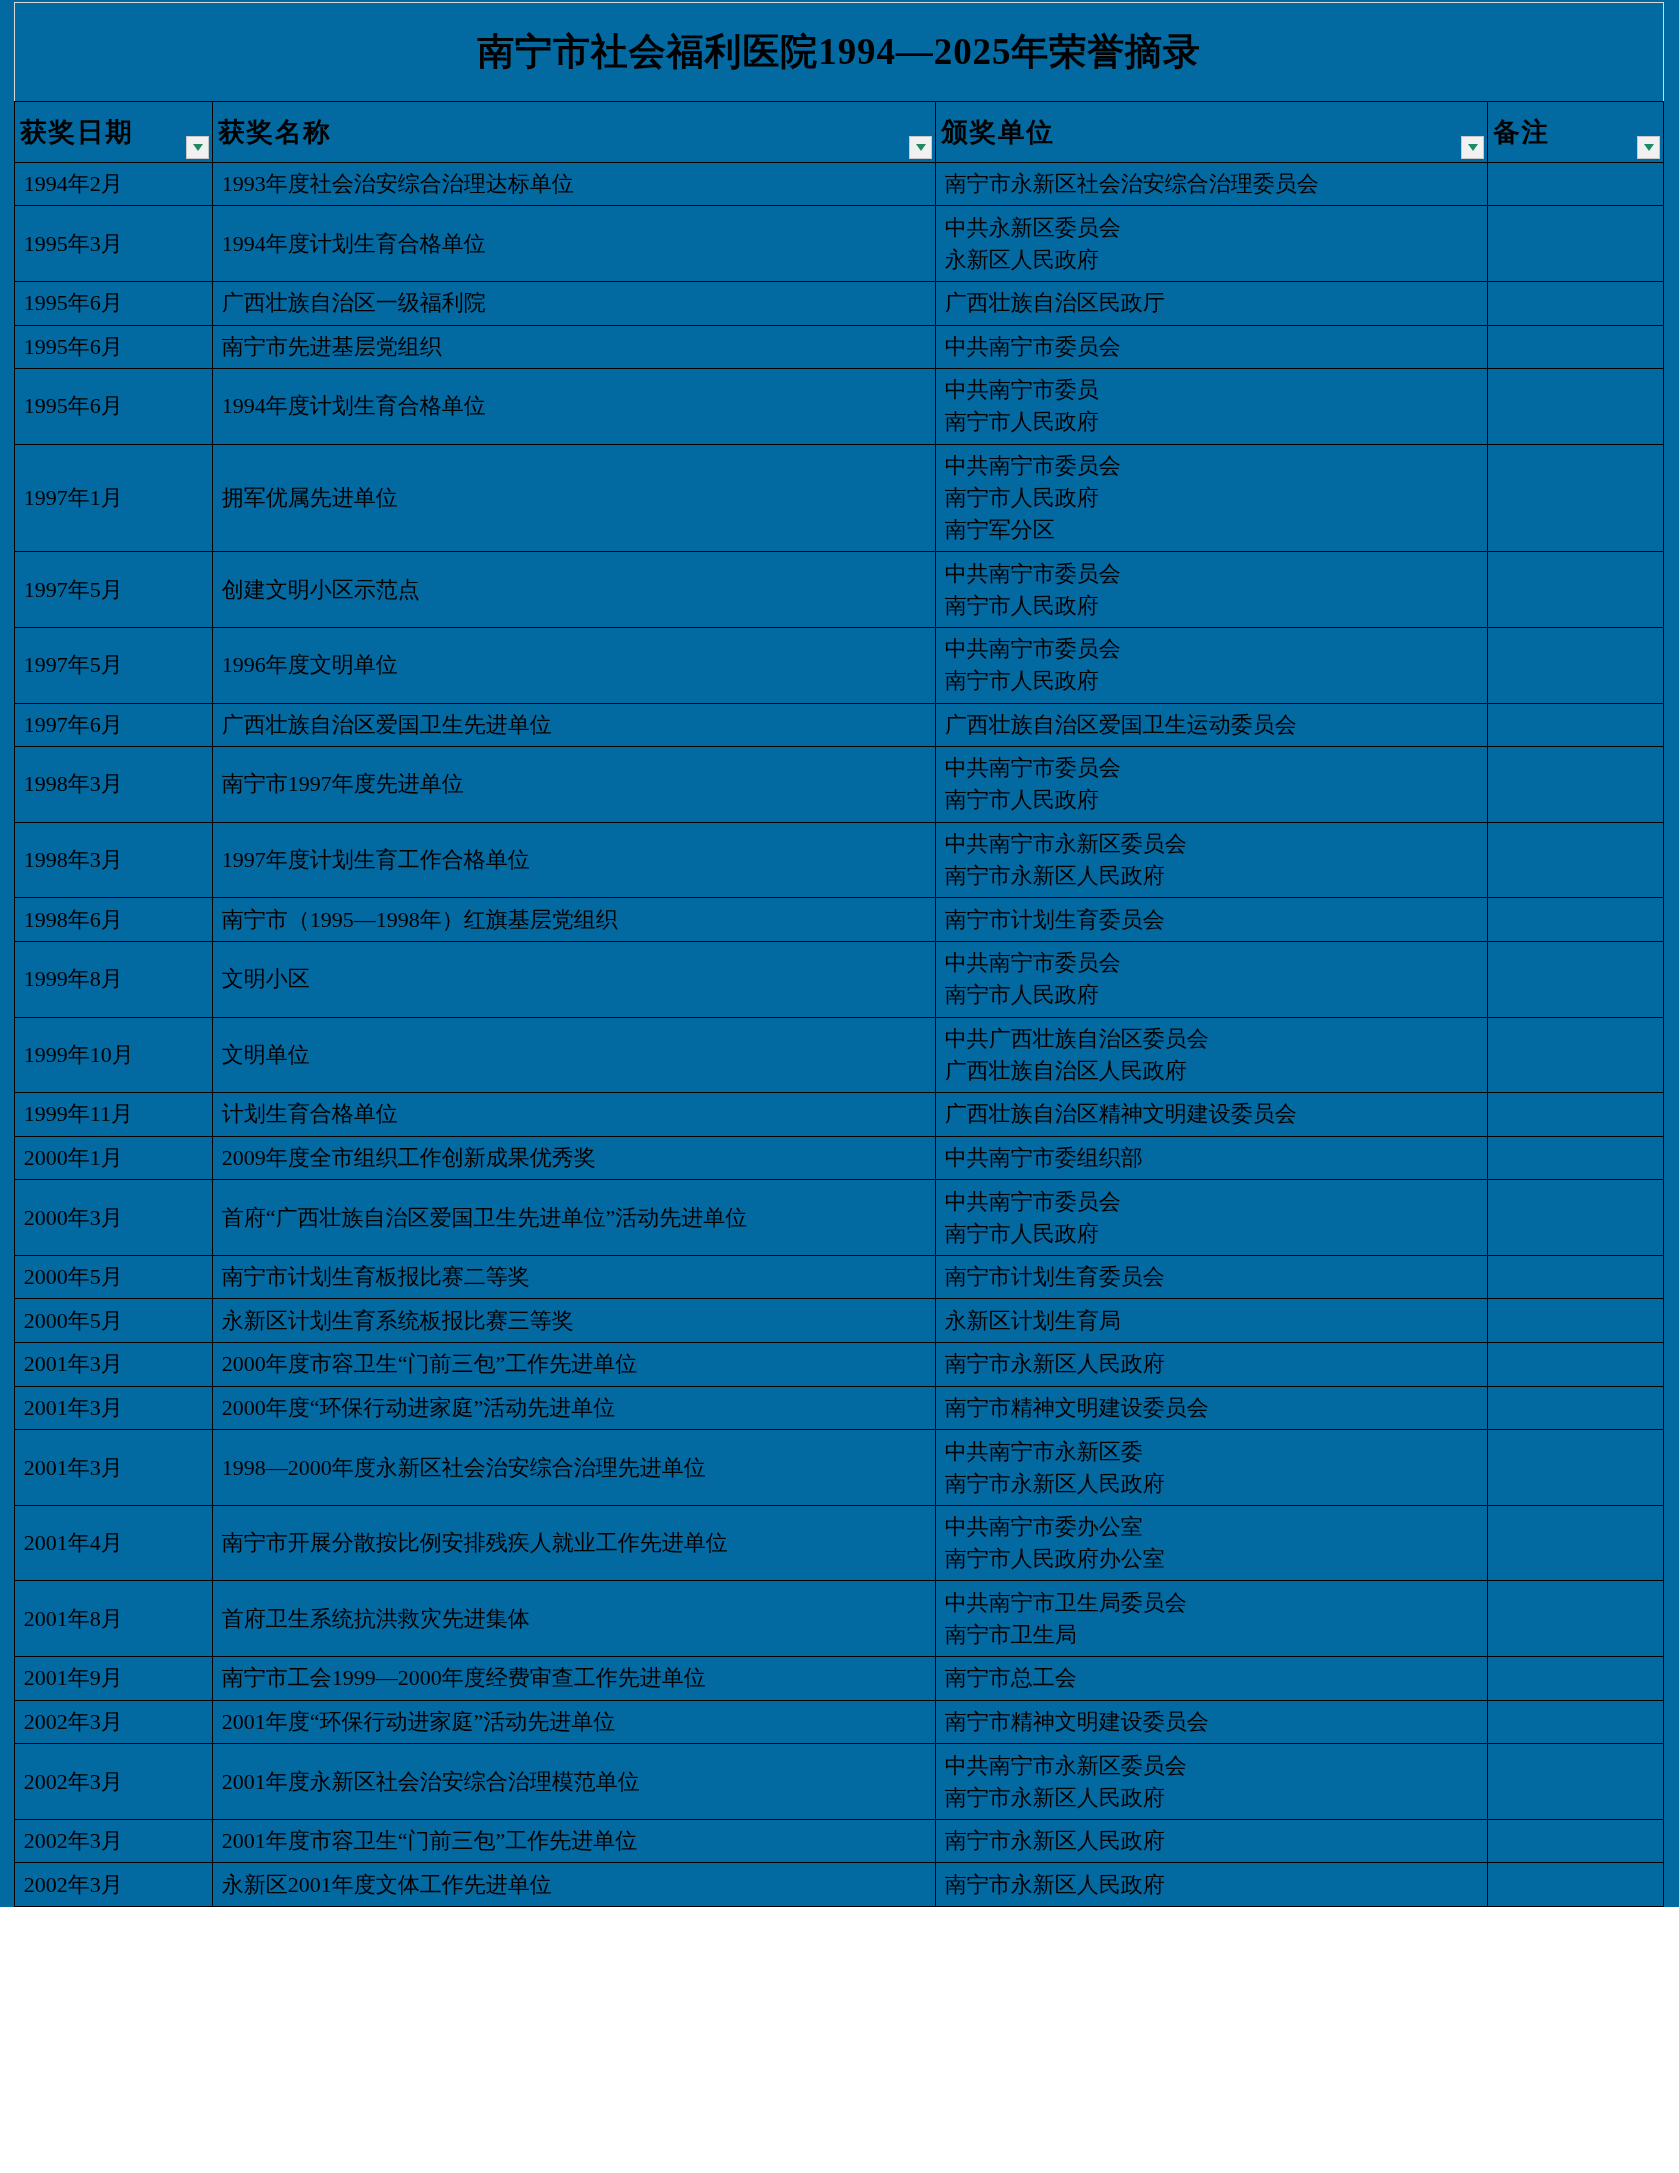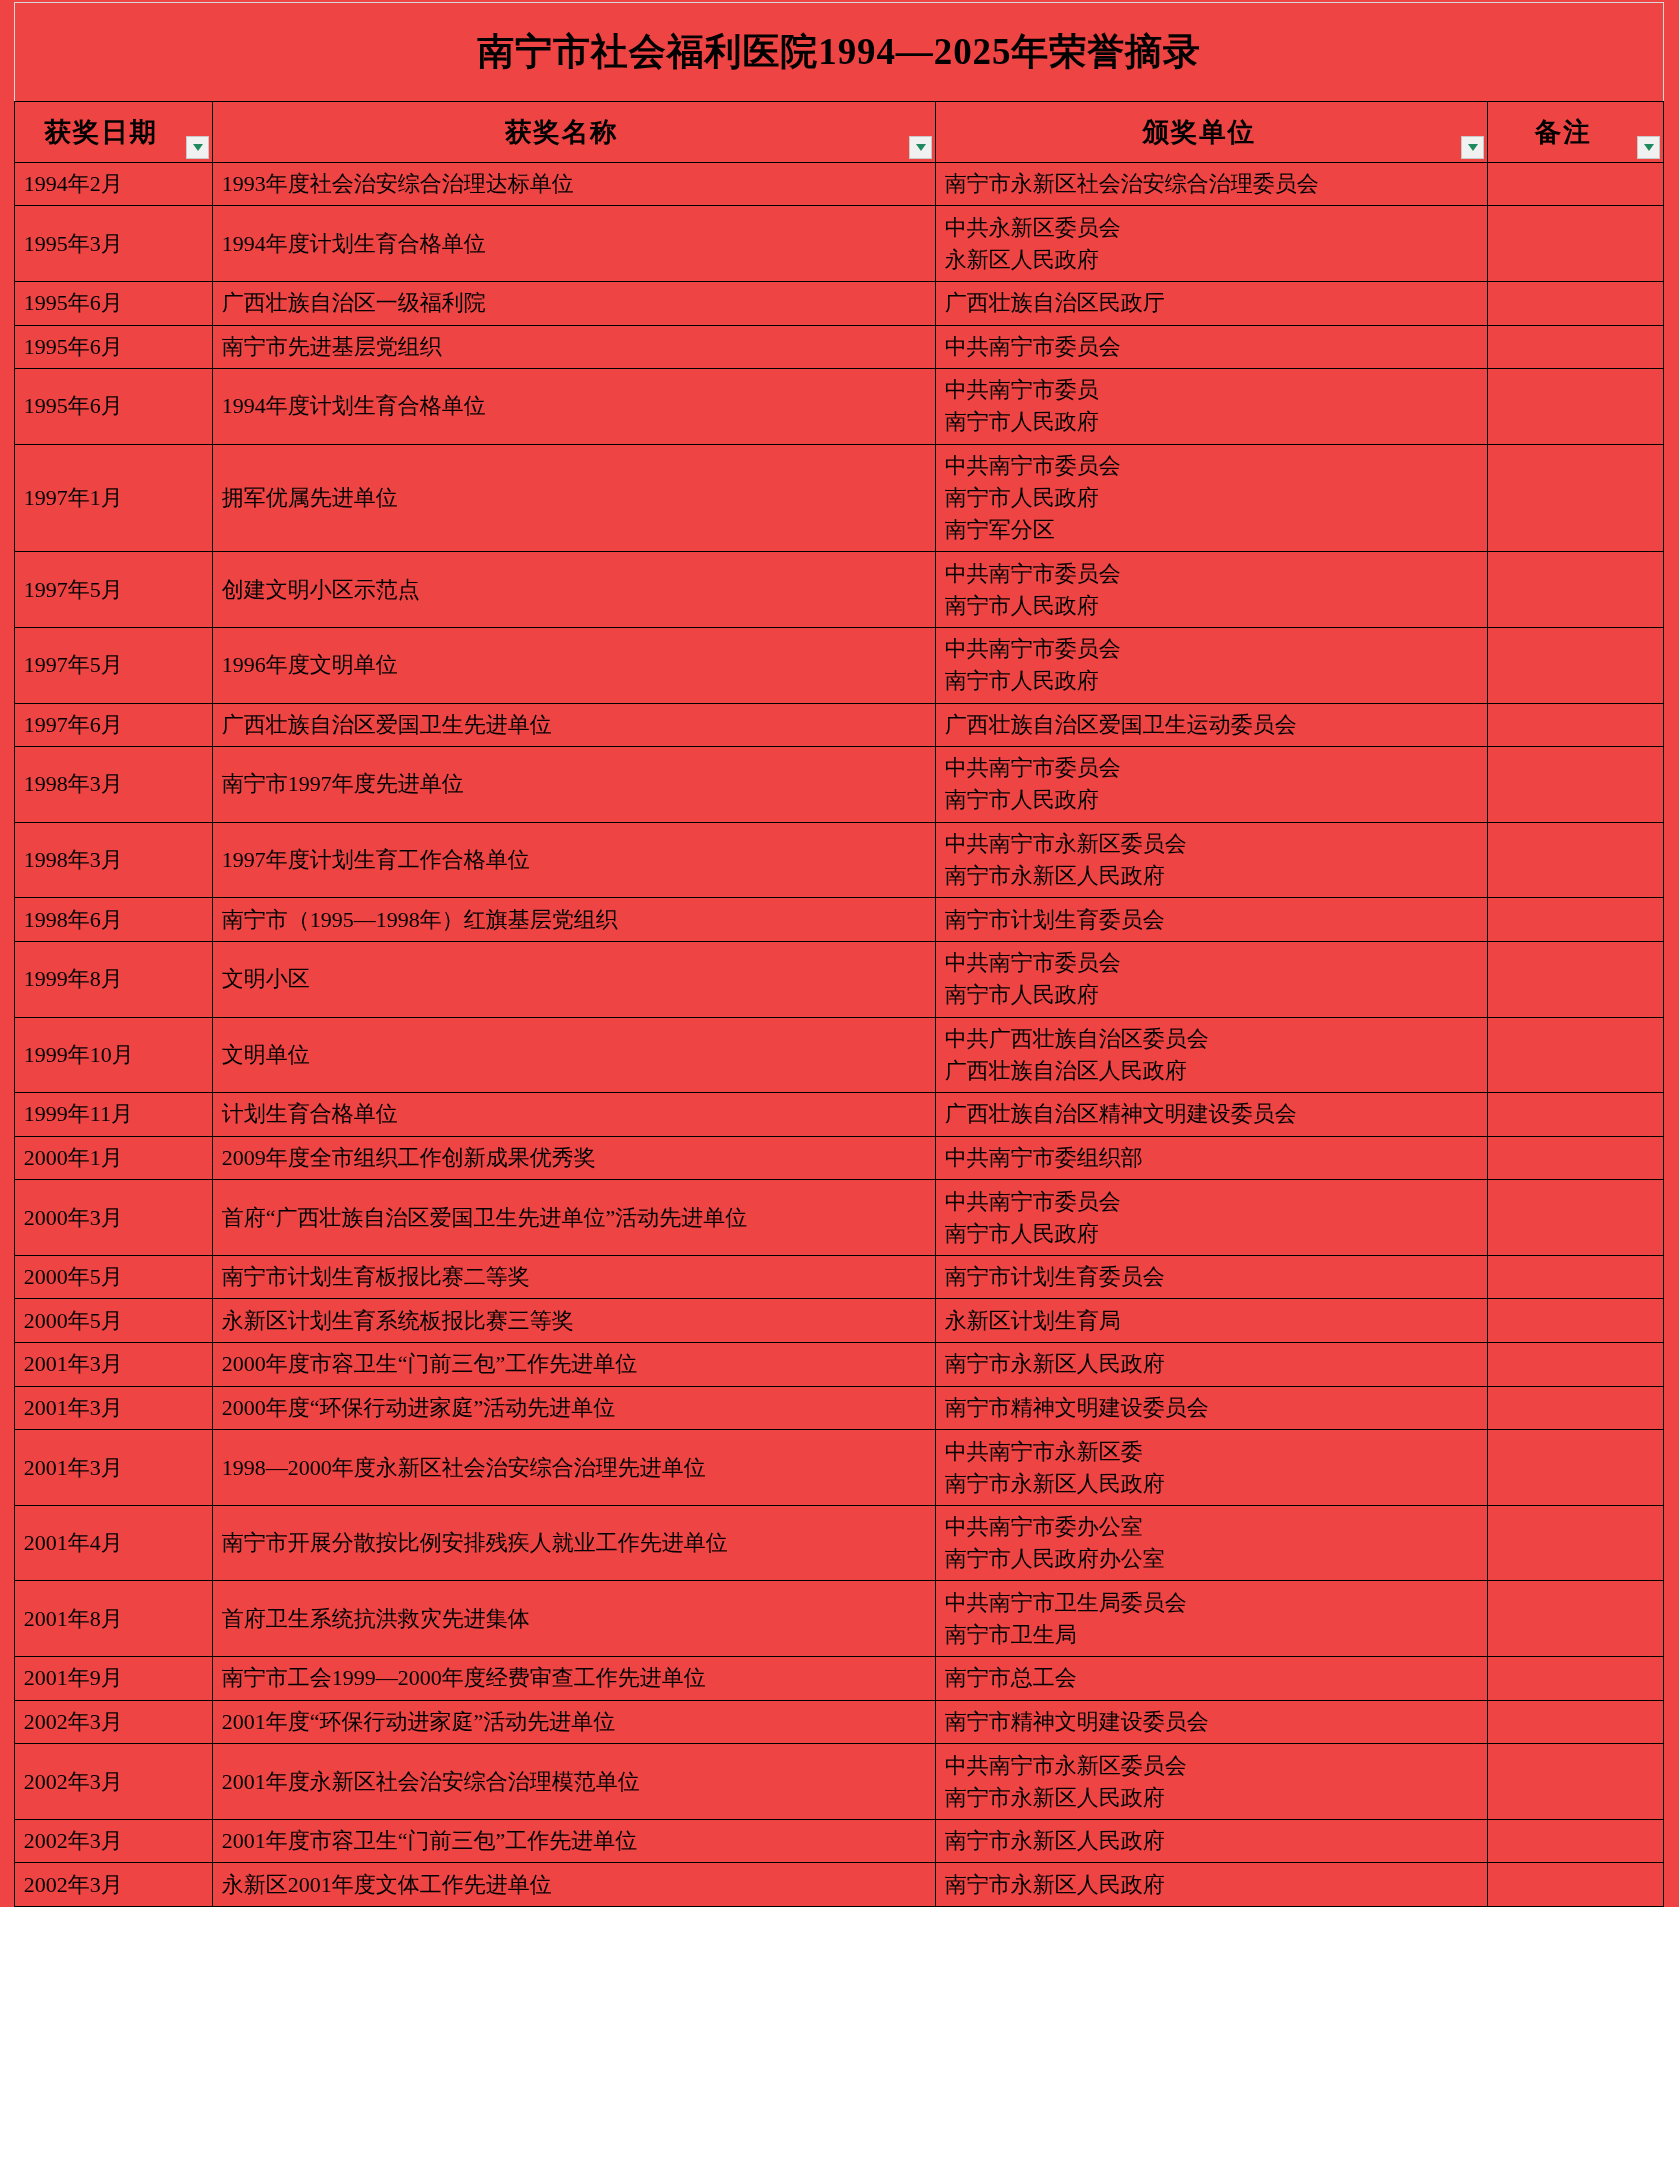--- a/index.html
+++ b/index.html
@@ -10,21 +10,21 @@
   body {
     font-family: "Liberation Serif", "DejaVu Serif", serif;
     width: 1680px;
   }
   .sheet {
     width: 1680px;
     box-sizing: border-box;
     padding-left: 14px;
     padding-right: 16px;
     padding-top: 1.8px;
-    background: #ef4444;
+    background: #0369a1;
   }
   .title-band {
     height: 99px;
     display: flex;
     align-items: center;
     justify-content: center;
     border-left: 0.9px solid #d9d9d9;
     border-right: 0.9px solid #d9d9d9;
     border-top: 0.9px solid #d9d9d9;
     box-sizing: border-box;
@@ -52,21 +52,21 @@
     border: 0.9px solid #000000;
     vertical-align: middle;
     padding: 0;
     color: #000000;
   }
   table.honors thead th {
     height: 60px;
     border-top: 1.8px solid #000;
     border-bottom: 1.8px solid #000;
     position: relative;
-    text-align: center;
+    text-align: left;
     font-weight: bold;
     font-size: 26.5px;
     letter-spacing: 1.8px;
   }
   .hdr-inner {
     display: block;
     padding: 0 30px 0 5.3px;
   }
   .filter-btn {
     position: absolute;

